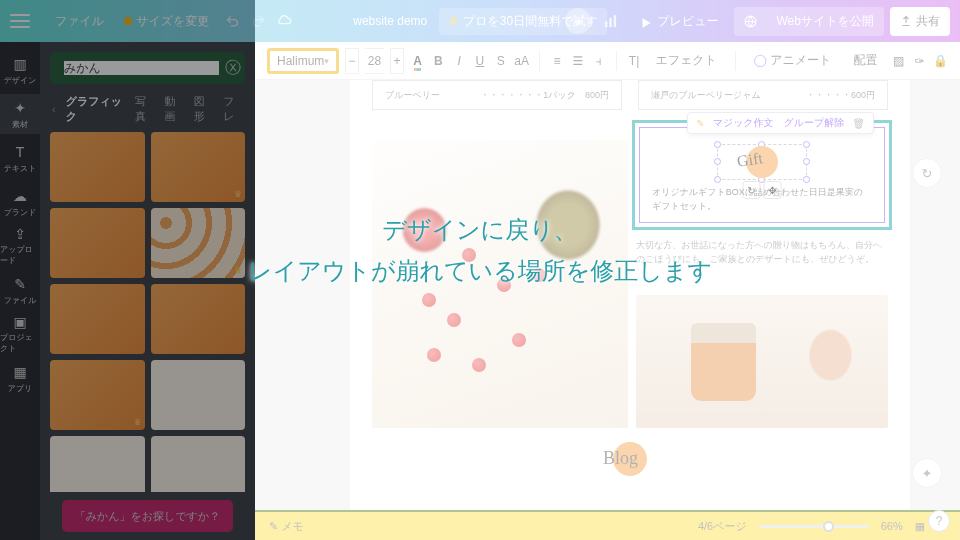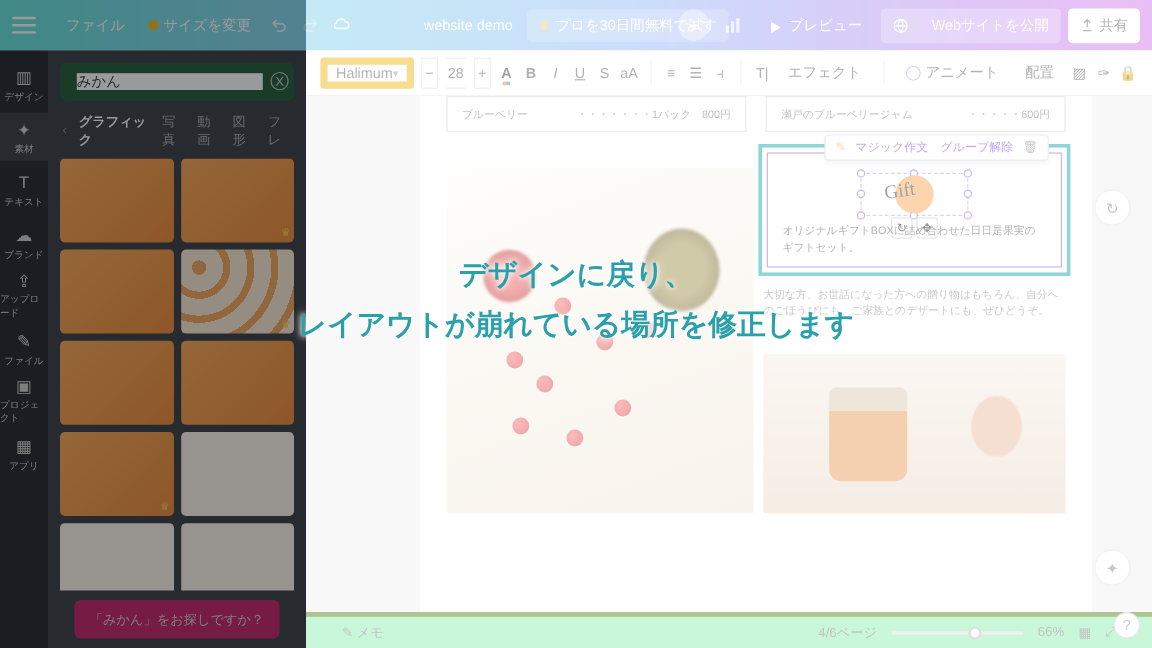--- a/index.html
+++ b/index.html
@@ -29,21 +29,21 @@
 .panel .tabs .tab{cursor:pointer}
 .panel .tabs .tab.active{color:#fff;font-weight:700}
 .panel .grid{flex:1;overflow:hidden;padding:0 10px;display:grid;grid-template-columns:1fr 1fr;gap:6px;grid-auto-rows:70px;align-content:start}
 .panel .thumb{background:linear-gradient(135deg,#f5a34a,#e8842e);border-radius:4px;position:relative}
 .panel .thumb.light{background:#faf4e8}
 .panel .thumb.pat{background:repeating-radial-gradient(circle at 15px 15px,#f0a050 0 6px,#f8e8d0 6px 20px)}
 .panel .thumb .crown{position:absolute;bottom:3px;right:3px;font-size:9px;color:#ffc94a}
 .panel .suggest{height:32px;background:#be185d;margin:8px 22px;border-radius:5px;display:flex;align-items:center;justify-content:center;font-size:11px;color:#ccc}
 .pull{position:absolute;top:270px;left:255px;width:14px;height:44px;background:#2e3338;border-radius:0 6px 6px 0;display:flex;align-items:center;justify-content:center;cursor:pointer;color:#999;font-size:11px}
 .toolbar{position:absolute;top:42px;left:255px;right:0;height:38px;background:#fff;border-bottom:1px solid #e6e6e6;display:flex;align-items:center;padding:0 12px;gap:6px;font-size:12px;color:#555}
-.toolbar .font{width:95px;height:26px;border:6px solid #eab308;border-radius:3px;display:flex;align-items:center;justify-content:space-between;padding:0 7px;cursor:pointer}
+.toolbar .font{width:95px;height:26px;border:3px solid #eab308;border-radius:3px;display:flex;align-items:center;justify-content:space-between;padding:0 7px;cursor:pointer}
 .toolbar .step{width:22px;height:26px;border:1px solid #ddd;display:flex;align-items:center;justify-content:center;cursor:pointer}
 .toolbar .size{width:30px;height:26px;border-top:1px solid #ddd;border-bottom:1px solid #ddd;display:flex;align-items:center;justify-content:center}
 .toolbar .ib{width:24px;height:26px;display:flex;align-items:center;justify-content:center;cursor:pointer}
 .toolbar .A{font-weight:700;color:#333;position:relative}
 .toolbar .A::after{content:"";position:absolute;bottom:3px;left:4px;right:4px;height:3px;background:linear-gradient(90deg,#e74c3c,#f39c12,#27ae60,#3498db,#9b59b6)}
 .toolbar .textbtn{padding:4px 8px;border-radius:3px;cursor:pointer;white-space:nowrap}
 .toolbar .sep{width:1px;height:20px;background:#e3e3e3;margin:0 4px}
 .canvas{position:absolute;top:80px;left:255px;right:0;bottom:30px;background:#f0efef;overflow:hidden}
 .page{position:absolute;top:0;left:95px;width:560px;height:430px;background:#fff}
 .prodrow{display:flex;gap:16px;padding:0 22px}
@@ -65,29 +65,29 @@
 .foodimg::after{content:"";position:absolute;top:55px;left:15px;width:75px;height:70px;background:radial-gradient(circle,#e84c4c 20%,#c73030 40%,transparent 45%);filter:blur(1px)}
 .foodimg .berries{position:absolute;bottom:40px;left:40px;width:150px;height:150px}
 .foodimg .berry{position:absolute;width:14px;height:14px;border-radius:50%;background:radial-gradient(circle at 35% 35%,#f56b6b,#d63030)}
 .jarimg{position:absolute;top:215px;right:22px;width:252px;height:133px;background:linear-gradient(180deg,#f5ece2 0%,#ead8c5 100%);border-radius:2px;overflow:hidden}
 .jarimg::before{content:"";position:absolute;top:28px;left:55px;width:65px;height:78px;background:linear-gradient(180deg,#d9c8b0 0 25%,#e89850 25% 100%);border-radius:6px 6px 10px 10px}
 .jarimg::after{content:"";position:absolute;top:8px;right:15px;width:85px;height:95px;background:radial-gradient(ellipse 40px 48px at 50% 55%,#e8b898 50%,transparent 55%);border-radius:50%}
 .bloglogo{position:absolute;bottom:30px;left:50%;transform:translateX(-50%);width:70px;height:40px}
 .bloglogo .c{width:34px;height:34px;border-radius:50%;background:#f5a34a;position:absolute;left:18px;top:2px}
 .bloglogo .t{position:absolute;top:8px;left:8px;font-family:cursive;font-size:18px;color:#555}
 .floaty{position:absolute;right:18px;width:30px;height:30px;background:#fff;border:1px solid #e3e3e3;border-radius:50%;display:flex;align-items:center;justify-content:center;cursor:pointer;color:#888;font-size:13px}
-.statusbar{position:absolute;bottom:0;left:255px;right:0;height:30px;background:#86efac;border-top:4px solid #4d7c0f;display:flex;align-items:center;padding:0 30px;font-size:11px;color:#777;gap:12px}
+.statusbar{position:absolute;bottom:0;left:255px;right:0;height:30px;background:#fde047;border-top:2px solid #4d7c0f;display:flex;align-items:center;padding:0 14px;font-size:11px;color:#777;gap:12px}
 .statusbar .spacer{flex:1}
 .statusbar .slider{width:110px;height:3px;background:#ddd;border-radius:2px;position:relative}
 .statusbar .slider .k{position:absolute;top:-4px;left:58%;width:11px;height:11px;background:#fff;border:2px solid #bbb;border-radius:50%}
 .statusbar .ib{cursor:pointer}
 .help{position:absolute;bottom:8px;right:10px;width:22px;height:22px;border:1px solid #ccc;border-radius:50%;display:flex;align-items:center;justify-content:center;font-size:12px;color:#888;cursor:pointer;background:#fff}
 .dim{position:absolute;inset:0;background:rgba(255,255,255,.55);pointer-events:none}
 .dim-dark{position:absolute;top:0;left:0;width:255px;bottom:0;background:rgba(30,30,35,.45);pointer-events:none}
-.tutorial{position:absolute;top:210px;left:50%;transform:translateX(-50%);text-align:center;font-size:24px;font-weight:700;color:#2aa0aa;line-height:1.7;pointer-events:none;text-shadow:0 0 4px #fff,0 0 8px #fff}
+.tutorial{position:absolute;top:210px;left:50%;transform:translateX(-50%);text-align:center;font-size:24px;font-weight:400;color:#2aa0aa;line-height:1.7;pointer-events:none;text-shadow:0 0 4px #fff,0 0 8px #fff}
 svg{display:block}
 </style>
 </head>
 <body>
 
 <div class="topbar">
   <div class="ham">
       <span></span>
       <span></span>
       <span></span>
@@ -311,20 +311,24 @@
           <div class="circle"></div>
             <div class="script">Gift</div>
         </div>
         <div class="giftdesc">オリジナルギフトBOXに詰め合わせた日日是果実のギフトセット。</div>
       </div>
     </div>
 
     <div class="note">大切な方、お世話になった方への贈り物はもちろん、自分へのごほうびにも、ご家族とのデザートにも、ぜひどうぞ。</div>
     <div class="jarimg"></div>
 
+    <div class="bloglogo">
+      <div class="c"></div>
+        <div class="t">Blog</div>
+    </div>
   </div>
   <div class="floaty" style="top:78px">↻</div>
   <div class="floaty" style="bottom:22px">✦</div>
 </div>
 
 <div class="statusbar">
   <span>✎ <span>メモ</span></span>
   <span class="spacer"></span>
   <span>4/6ページ</span>
   <div class="slider">

